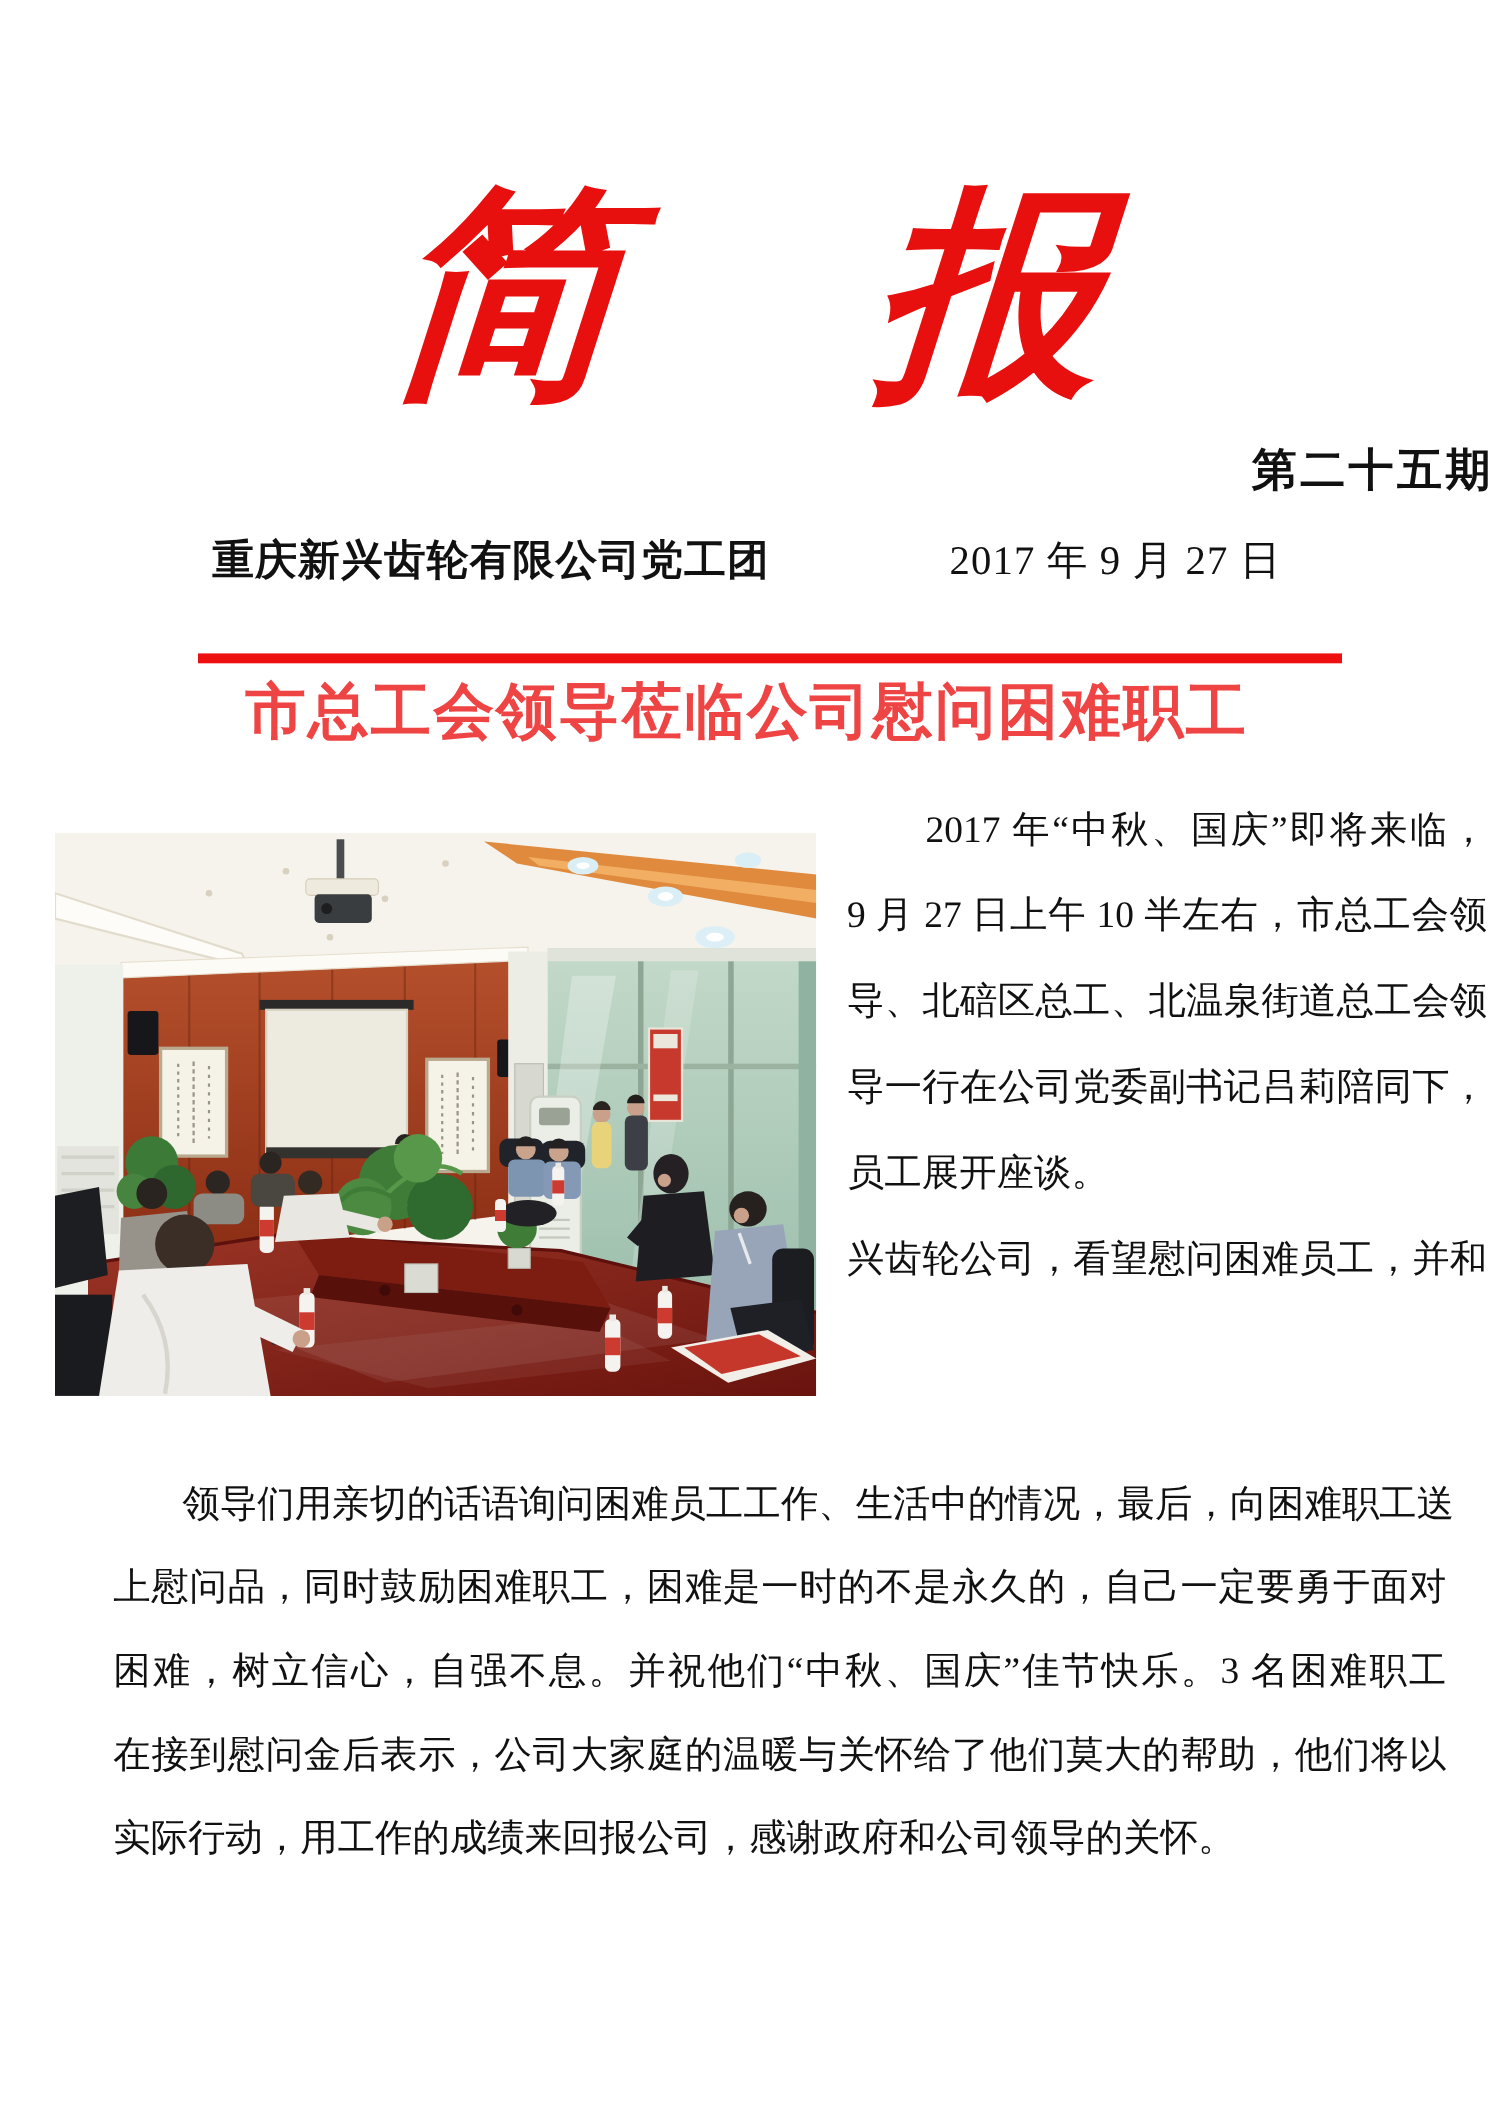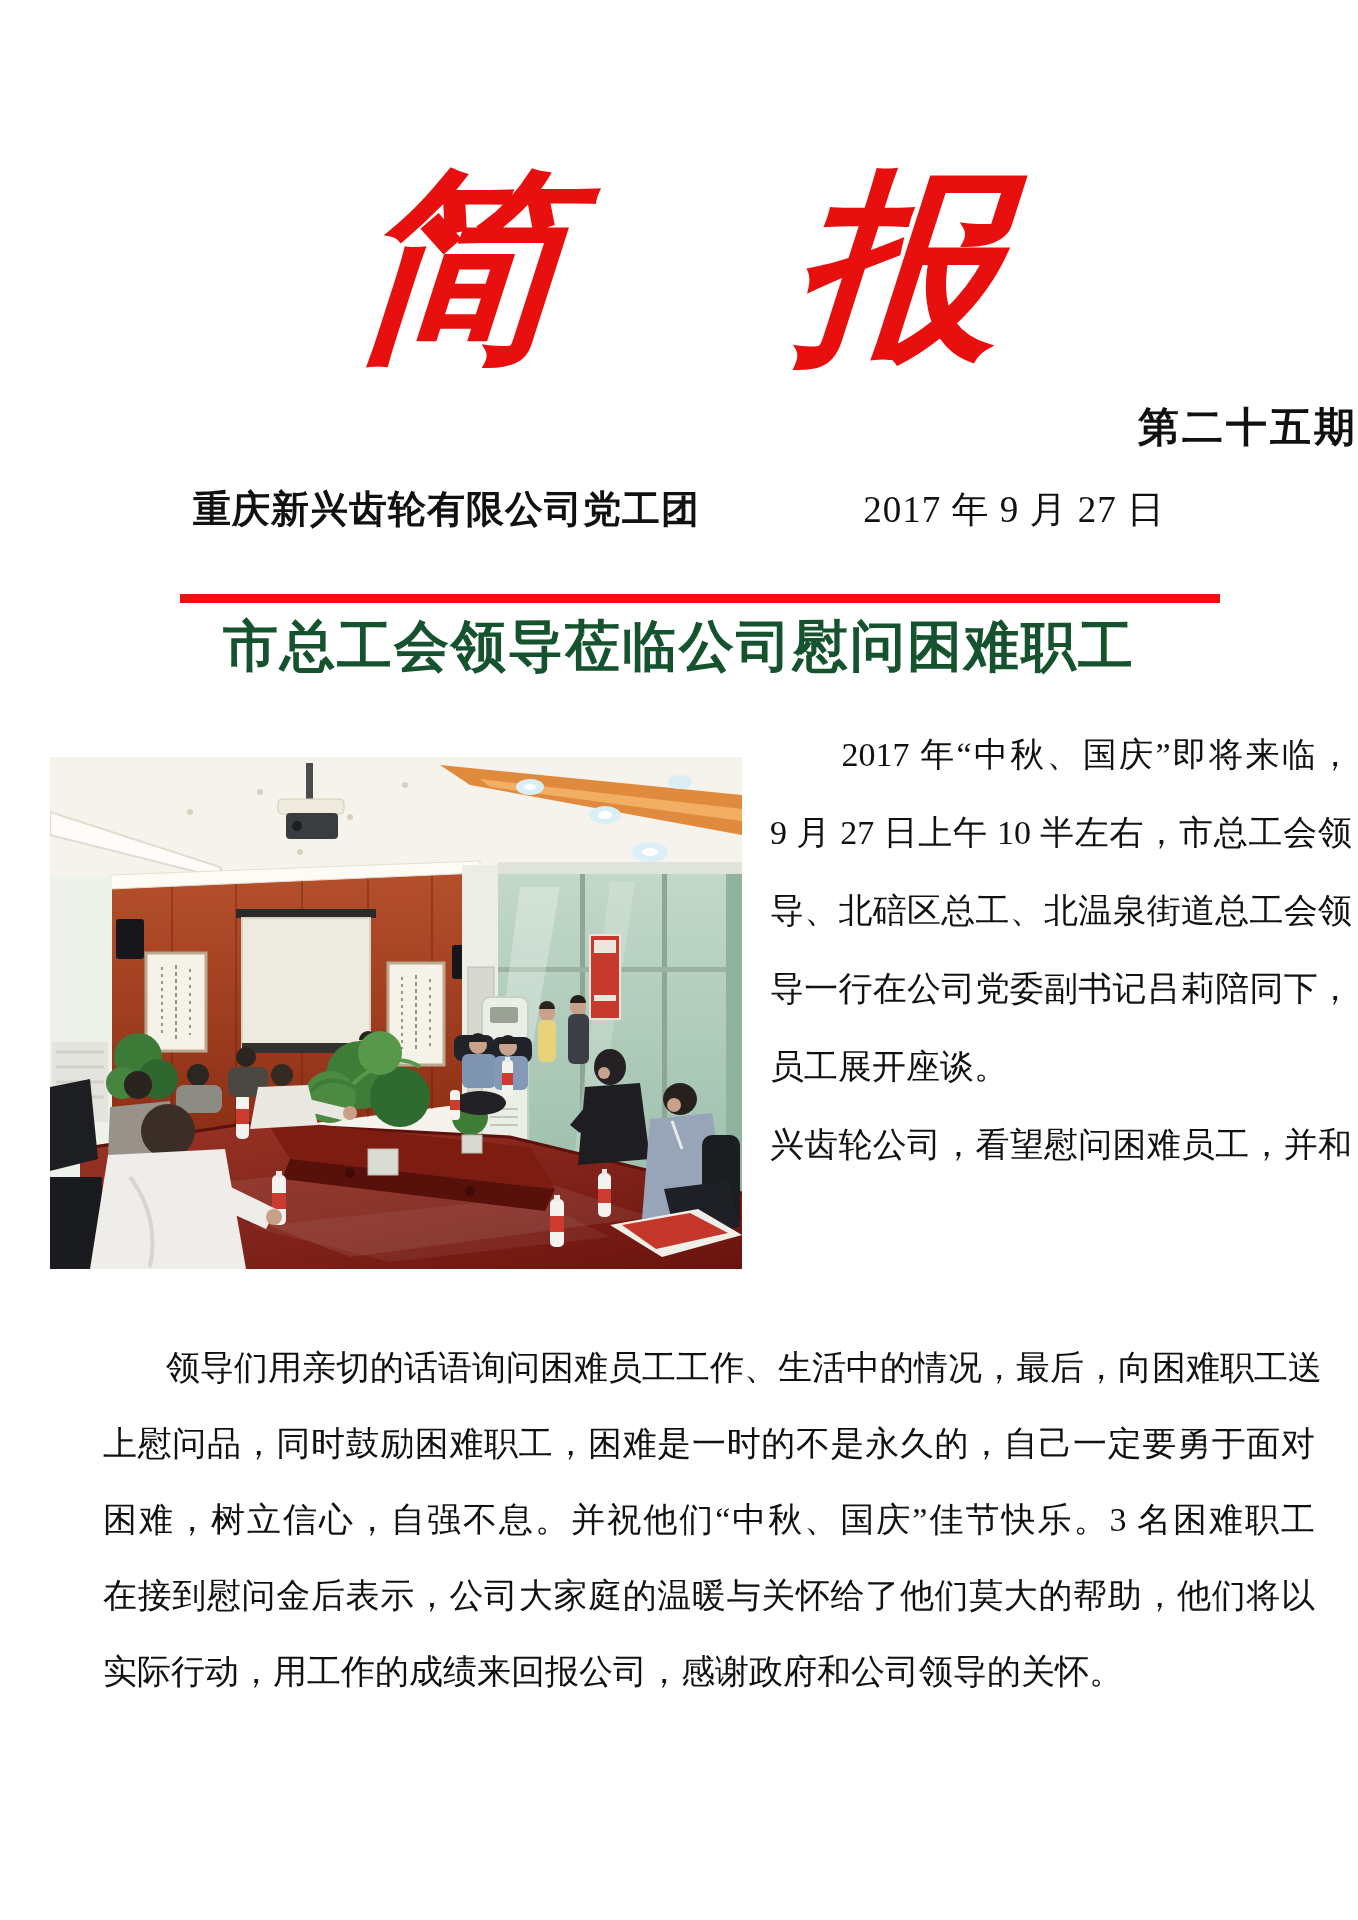--- a/index.html
+++ b/index.html
@@ -38,21 +38,21 @@
   .date{font-size:37px;letter-spacing:1px;}
   .rule{
     position:absolute;left:180px;top:594px;width:1040px;height:9px;
     background:#ee0f0f;
   }
   .headline{
     position:absolute;top:610px;left:0;width:100%;margin:0;
     text-align:center;
     font-family:"Liberation Sans",sans-serif;
     font-weight:900;font-size:55px;letter-spacing:2px;
-    color:#14532d;
+    color:#ef4444;
   }
   
   .photo{
     position:absolute;left:50px;top:757px;width:692px;height:512px;
   }
   .photo svg{display:block;width:100%;height:100%;}
   
   .lead{
     position:absolute;left:770px;top:716px;width:582px;
     font-size:34px;

